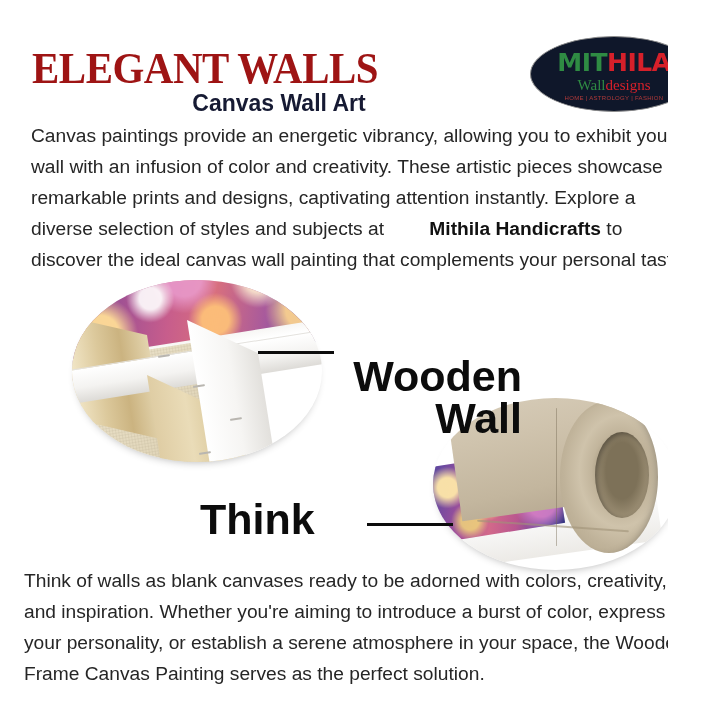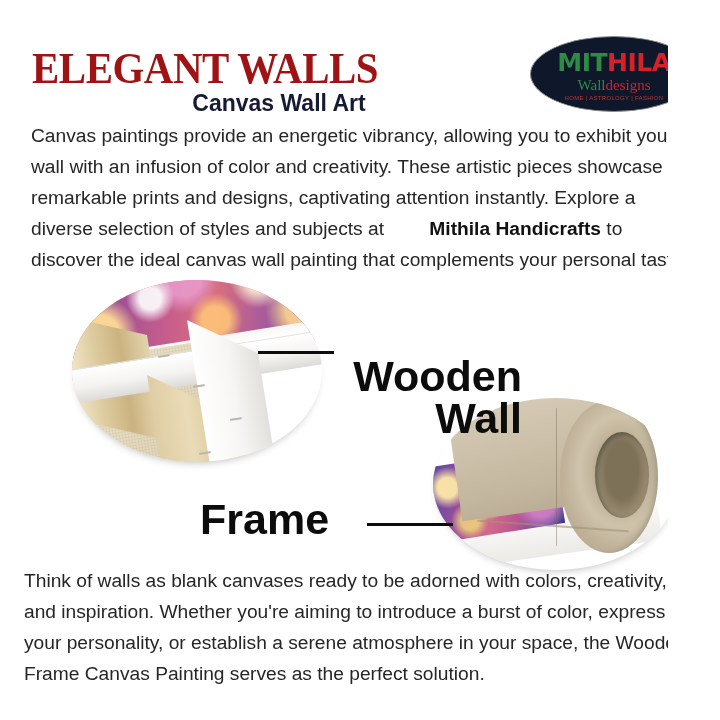--- a/index.html
+++ b/index.html
@@ -389,18 +389,18 @@
     <div class="ph-layer rl-edgeline"></div>
     <div class="ph-layer rl-curl"></div>
   </div>
 
   <div class="leader" id="leader-wooden-frame"></div>
   <div class="callout" id="label-wooden-frame">
     <div>Wooden</div>
     <div>Wall</div>
   </div>
 
-  <div class="callout" id="label-canvas">Frame</div>
+  <div class="callout" id="label-canvas">Think</div>
   <div class="leader" id="leader-canvas"></div>
 
   <div class="para" id="para-bottom">Think of walls as blank canvases ready to be adorned with colors, creativity, and inspiration. Whether you're aiming to introduce a burst of color, express your personality, or establish a serene atmosphere in your space, the Wooden Frame Canvas Painting serves as the perfect solution.</div>
 
 </div>
 
 </body></html>

